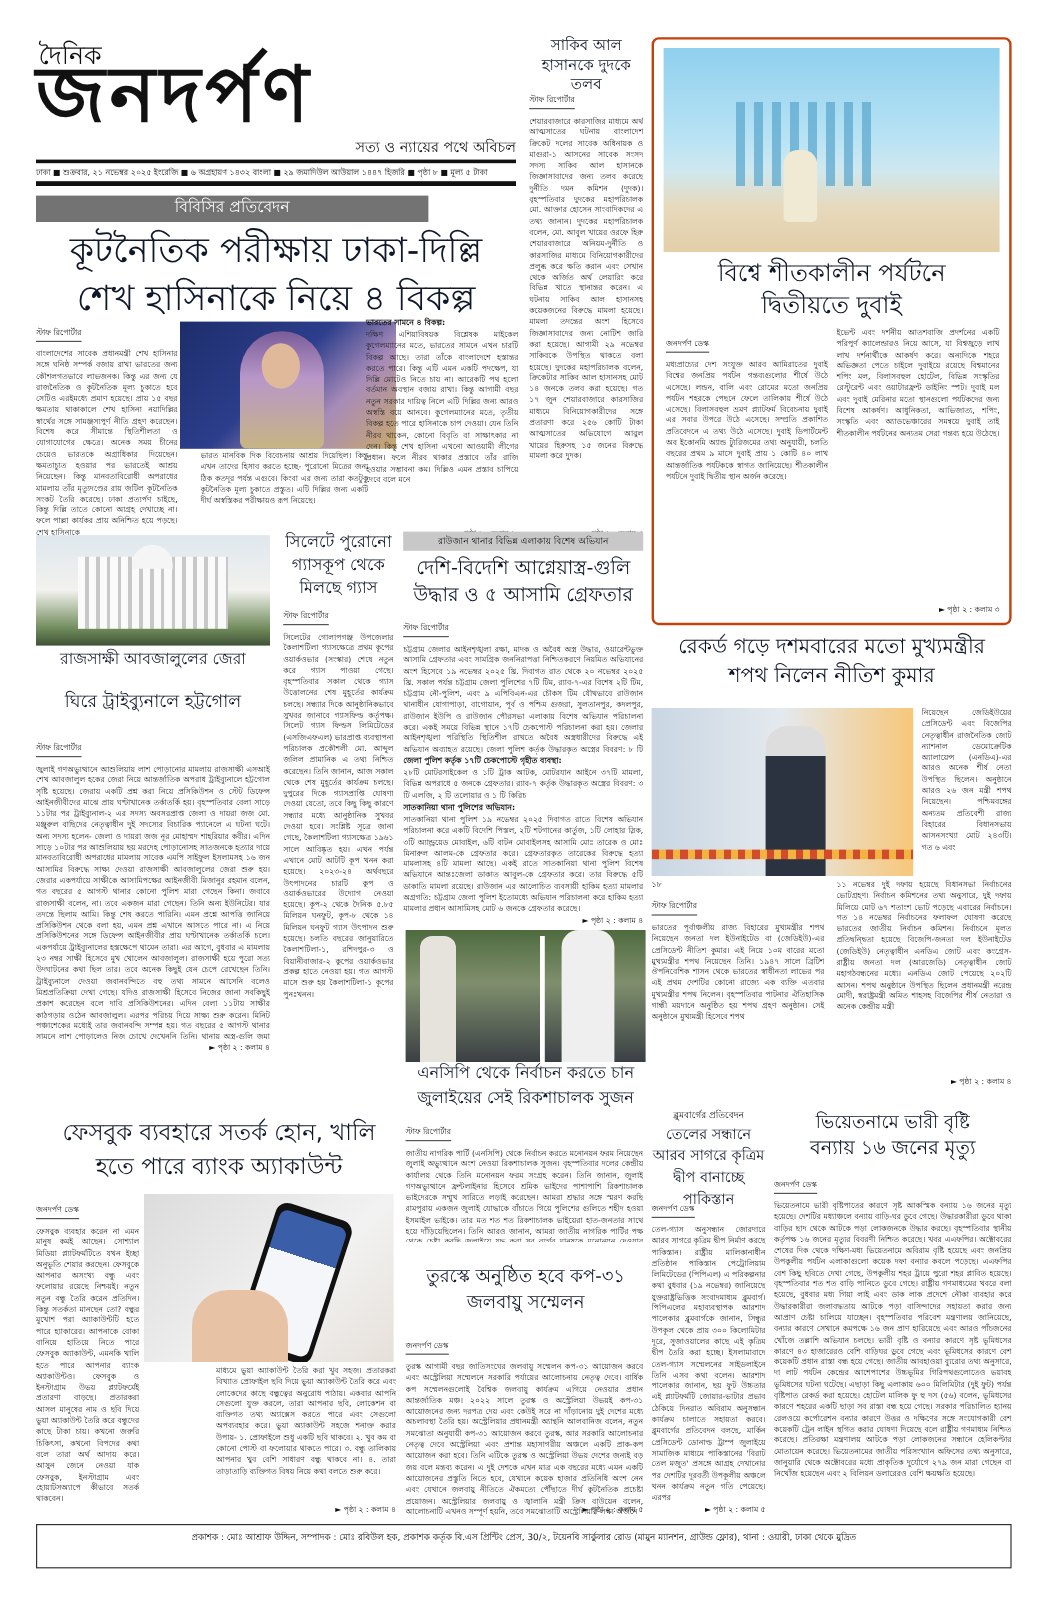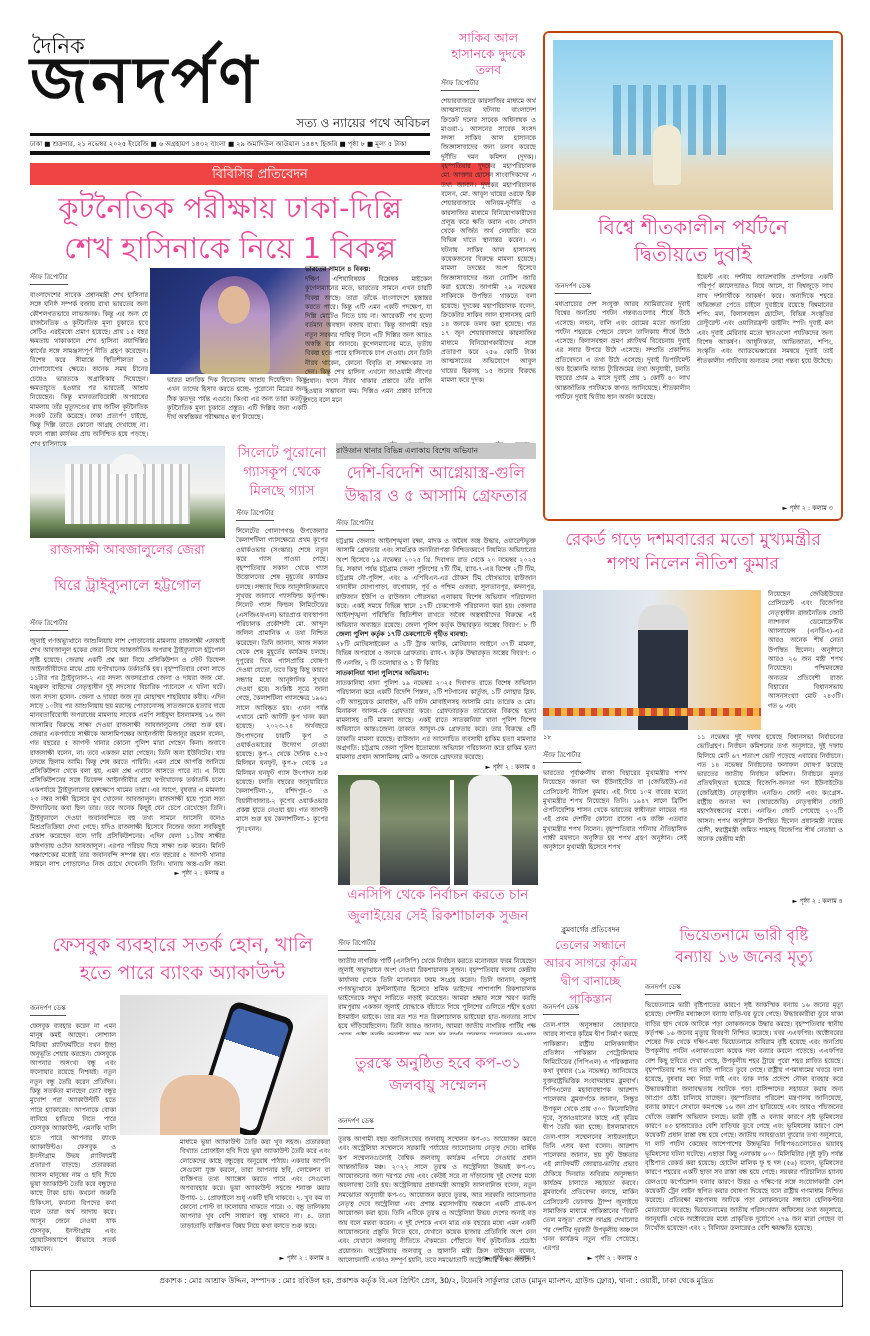--- a/index.html
+++ b/index.html
@@ -1,38 +1,38 @@
 <!DOCTYPE html>
 <html><head>
 <meta charset="utf-8">
 <style>
 *{box-sizing:border-box;margin:0;padding:0}
 body{width:870px;height:1336px;background:#fff;font-family:"DejaVu Serif",serif;color:#111;position:relative;overflow:hidden}
 .abs{position:absolute}
 .body-text{font-size:6.4px;line-height:9.3px;text-align:justify;color:#222;font-family:"DejaVu Sans",sans-serif;overflow:hidden}
 .byline{font-size:6.5px;font-family:"DejaVu Sans",sans-serif;border-bottom:1px solid #555;display:inline-block;margin-bottom:6px;padding-bottom:1px}
-.hl{font-family:"DejaVu Sans",sans-serif;text-align:center;color:#ec4899;font-weight:normal}
+.hl{font-family:"DejaVu Sans",sans-serif;text-align:center;color:#0f172a;font-weight:normal}
 .cont{font-size:6.4px;font-family:"DejaVu Sans",sans-serif;text-align:right}
 .photo{overflow:hidden}
 </style>
 </head>
 <body>
 
 <div class="abs" style="left:30px;top:30px;width:405px;height:105px;">
   <div class="abs" style="left:2px;top:0;font-size:21px;font-family:'DejaVu Sans',sans-serif;">দৈনিক</div>
   <div class="abs" style="left:0;top:12px;width:390px;font-size:64px;font-weight:bold;letter-spacing:4px;font-family:'DejaVu Sans',sans-serif;line-height:76px;white-space:nowrap;">জনদর্পণ</div>
   <div class="abs" style="right:5px;top:84px;font-size:12px;font-family:'DejaVu Sans',sans-serif;">সত্য ও ন্যায়ের পথে অবিচল</div>
 </div>
 <div class="abs" style="left:30px;top:133px;width:400px;height:3px;background:#111;"></div>
 <div class="abs" style="left:30px;top:138px;width:400px;font-size:6.6px;font-family:'DejaVu Sans',sans-serif;white-space:nowrap;overflow:hidden;">ঢাকা ■ শুক্রবার, ২১ নভেম্বর ২০২৫ ইংরেজি ■ ৬ অগ্রহায়ণ ১৪৩২ বাংলা ■ ২৯ জমাদিউল আউয়াল ১৪৪৭ হিজরি ■ পৃষ্ঠা ৮ ■ মূল্য ৫ টাকা</div>
 <div class="abs" style="left:30px;top:151px;width:400px;height:4px;background:#111;"></div>
 
-<div class="abs" style="left:30px;top:163px;width:460px;height:22px;background:#ef4444;color:#fff;font-family:'DejaVu Sans',sans-serif;font-size:13px;line-height:22px;text-align:center;">বিবিসির প্রতিবেদন</div>
+<div class="abs" style="left:30px;top:163px;width:327px;height:22px;background:#737373;color:#fff;font-family:'DejaVu Sans',sans-serif;font-size:13px;line-height:22px;text-align:center;">বিবিসির প্রতিবেদন</div>
 <div class="abs hl" style="left:30px;top:188px;width:400px;font-size:29px;line-height:40px;">কূটনৈতিক পরীক্ষায় ঢাকা-দিল্লি</div>
-<div class="abs hl" style="left:30px;top:228px;width:400px;font-size:29px;line-height:40px;">শেখ হাসিনাকে নিয়ে 1 বিকল্প</div>
+<div class="abs hl" style="left:30px;top:228px;width:400px;font-size:29px;line-height:40px;">শেখ হাসিনাকে নিয়ে ৪ বিকল্প</div>
 <div class="abs" style="left:30px;top:264px;width:118px;height:180px;">
   <span class="byline">স্টাফ রিপোর্টার</span>
   <div class="body-text" style="height:160px;">বাংলাদেশের সাবেক প্রধানমন্ত্রী শেখ হাসিনার সঙ্গে ঘনিষ্ঠ সম্পর্ক বজায় রাখা ভারতের জন্য কৌশলগতভাবে লাভজনক। কিন্তু এর জন্য যে রাজনৈতিক ও কূটনৈতিক মূল্য চুকাতে হবে সেটিও এরইমধ্যে প্রমাণ হয়েছে। প্রায় ১৫ বছর ক্ষমতায় থাকাকালে শেখ হাসিনা নয়াদিল্লির স্বার্থের সঙ্গে সামঞ্জস্যপূর্ণ নীতি গ্রহণ করেছেন। বিশেষ করে সীমান্তে স্থিতিশীলতা ও যোগাযোগের ক্ষেত্রে। অনেক সময় চীনের চেয়েও ভারতকে অগ্রাধিকার দিয়েছেন। ক্ষমতাচ্যুত হওয়ার পর ভারতেই আশ্রয় নিয়েছেন। কিন্তু মানবতাবিরোধী অপরাধের মামলায় তাঁর মৃত্যুদণ্ডের রায় জটিল কূটনৈতিক সংকট তৈরি করেছে। ঢাকা প্রত্যর্পণ চাইছে, কিন্তু দিল্লি তাতে কোনো আগ্রহ দেখাচ্ছে না। ফলে পাল্লা কার্যকর প্রায় অনিশ্চিত হয়ে পড়ছে। শেখ হাসিনাকে</div>
 </div>
 <div class="abs photo" style="left:150px;top:268px;width:180px;height:106px;background:linear-gradient(135deg,#1d2d6b 0%,#2c3e8c 45%,#a78bb8 70%,#c9a96b 100%);">
   <div class="abs" style="left:50px;top:8px;width:70px;height:98px;border-radius:35px 35px 6px 6px;background:linear-gradient(180deg,#7a5c99 0%,#b897c9 40%,#c7b582 100%);"></div>
   <div class="abs" style="left:68px;top:18px;width:32px;height:38px;border-radius:50%;background:#e0b89a;"></div>
 </div>
 <div class="abs body-text" style="left:167px;top:376px;width:140px;height:70px;">ভারত মানবিক দিক বিবেচনায় আশ্রয় দিয়েছিল। কিন্তু এখন তাদের হিসাব করতে হচ্ছে- পুরোনো মিত্রের জন্য ঠিক কতদূর পর্যন্ত এগুবে। কিংবা এর জন্য তারা কতটুকু কূটনৈতিক মূল্য চুকাতে প্রস্তুত। এটি দিল্লির জন্য একটি দীর্ঘ অস্বস্তিকর পরীক্ষায়ও রূপ নিয়েছে।</div>
 <div class="abs" style="left:305px;top:264px;width:127px;height:182px;">
@@ -74,21 +74,21 @@
   <div class="body-text" style="height:230px;">জুলাই গণঅভ্যুত্থানে আশুলিয়ায় লাশ পোড়ানোর মামলায় রাজসাক্ষী এসআই শেখ আবজালুল হকের জেরা নিয়ে আন্তর্জাতিক অপরাধ ট্রাইব্যুনালে হট্টগোল সৃষ্টি হয়েছে। জেরায় একটি প্রশ্ন করা নিয়ে প্রসিকিউশন ও স্টেট ডিফেন্স আইনজীবীদের মাঝে প্রায় ঘণ্টাখানেক তর্কাতর্কি হয়। বৃহস্পতিবার বেলা সাড়ে ১১টার পর ট্রাইব্যুনাল-২ এর সদস্য অবসরপ্রাপ্ত জেলা ও দায়রা জজ মো. মঞ্জুরুল বাছিদের নেতৃত্বাধীন দুই সদস্যের বিচারিক প্যানেলে এ ঘটনা ঘটে। অন্য সদস্য হলেন- জেলা ও দায়রা জজ নূর মোহাম্মদ শাহরিয়ার কবীর। এদিন সাড়ে ১০টার পর আশুলিয়ায় ছয় মরদেহ পোড়ানোসহ সাতজনকে হত্যার দায়ে মানবতাবিরোধী অপরাধের মামলায় সাবেক এমপি সাইফুল ইসলামসহ ১৬ জন আসামির বিরুদ্ধে সাক্ষ্য দেওয়া রাজসাক্ষী আবজালুলের জেরা শুরু হয়। জেরার একপর্যায়ে সাক্ষীকে আসামিপক্ষের আইনজীবী মিজানুর রহমান বলেন, গত বছরের ৫ আগস্ট থানার কোনো পুলিশ মারা গেছেন কিনা। জবাবে রাজসাক্ষী বলেন, না। তবে একজন মারা গেছেন। তিনি অন্য ইউনিটের। যার তদন্তে ছিলাম আমি। কিন্তু শেষ করতে পারিনি। এমন প্রশ্নে আপত্তি জানিয়ে প্রসিকিউশন থেকে বলা হয়, এমন প্রশ্ন এখানে আসতে পারে না। এ নিয়ে প্রসিকিউশনের সঙ্গে ডিফেন্স আইনজীবীর প্রায় ঘণ্টাখানেক তর্কাতর্কি চলে। একপর্যায়ে ট্রাইব্যুনালের হস্তক্ষেপে থামেন তারা। এর আগে, বুধবার এ মামলায় ২৩ নম্বর সাক্ষী হিসেবে মুখ খোলেন আবজালুল। রাজসাক্ষী হয়ে পুরো সত্য উদঘাটনের কথা ছিল তার। তবে অনেক কিছুই যেন চেপে রেখেছেন তিনি। ট্রাইব্যুনালে দেওয়া জবানবন্দিতে বহু তথ্য সামনে আসেনি বলেও মিশ্রপ্রতিক্রিয়া দেখা গেছে। যদিও রাজসাক্ষী হিসেবে নিজের জানা সবকিছুই প্রকাশ করেছেন বলে দাবি প্রসিকিউশনের। এদিন বেলা ১১টায় সাক্ষীর কাঠগড়ায় ওঠেন আবজালুল। এরপর পরিচয় দিয়ে সাক্ষ্য শুরু করেন। মিনিট পঞ্চাশেকের মধ্যেই তার জবানবন্দি সম্পন্ন হয়। গত বছরের ৫ আগস্ট থানার সামনে লাশ পোড়ালেও নিজ চোখে দেখেননি তিনি। থানায় অস্ত্র-গুলি জমা দিতে গেলে ১৫ আগস্ট অফিসের মুখে শোনেন তিনি। অর্থাৎ ৫ আগস্ট লাশ পুড়িয়েছিলেন এসি সাজেদ ও এএসআই বিশ্বজিৎ। সবশেষ তিনি ট্রাইব্যুনালের কাছে ক্ষমা চেয়েছেন। চলতি বছরের ২১ আগস্ট এ মামলায় ১৬ আসামির বিরুদ্ধে আনুষ্ঠানিক অভিযোগ গঠন করে বিচার শুরুর আদেশ দেন ট্রাইব্যুনাল-২। এই সময় উপস্থিত আট আসামির সাতজনই নিজেদের নির্দোষ দাবি করেন। তবে দোষ স্বীকার করেন</div>
 </div>
 <div class="abs cont" style="left:140px;top:868px;width:85px;">► পৃষ্ঠা ২ : কলাম ৪</div>
 
 <div class="abs hl" style="left:236px;top:443px;width:92px;font-size:13.5px;line-height:19px;">সিলেটে পুরোনো গ্যাসকূপ থেকে মিলছে গ্যাস</div>
 <div class="abs" style="left:236px;top:500px;width:92px;height:380px;">
   <span class="byline">স্টাফ রিপোর্টার</span>
   <div class="body-text" style="height:360px;">সিলেটের গোলাপগঞ্জ উপজেলার কৈলাশটিলা গ্যাসক্ষেত্রে প্রথম কূপের ওয়ার্কওভার (সংস্কার) শেষে নতুন করে গ্যাস পাওয়া গেছে। বৃহস্পতিবার সকাল থেকে গ্যাস উত্তোলনের শেষ মুহূর্তের কার্যক্রম চলছে। সন্ধ্যার দিকে আনুষ্ঠানিকভাবে সুখবর জানাবে গ্যাসফিল্ড কর্তৃপক্ষ। সিলেট গ্যাস ফিল্ডস লিমিটেডের (এসজিএফএল) ভারপ্রাপ্ত ব্যবস্থাপনা পরিচালক প্রকৌশলী মো. আব্দুল জলিল প্রামানিক এ তথ্য নিশ্চিত করেছেন। তিনি জানান, আজ সকাল থেকে শেষ মুহূর্তের কার্যক্রম চলছে। দুপুরের দিকে গ্যাসপ্রাপ্তি ঘোষণা দেওয়া যেতো, তবে কিছু কিছু কারণে সন্ধ্যার মধ্যে আনুষ্ঠানিক সুখবর দেওয়া হবে। সংশ্লিষ্ট সূত্রে জানা গেছে, কৈলাশটিলা গ্যাসক্ষেত্র ১৯৬১ সালে আবিষ্কৃত হয়। এখন পর্যন্ত এখানে মোট আটটি কূপ খনন করা হয়েছে। ২০২৩-২৪ অর্থবছরে উৎপাদনের চারটি কূপ ও ওয়ার্কওভারের উদ্যোগ নেওয়া হয়েছে। কূপ-২ থেকে দৈনিক ৫.৮৫ মিলিয়ন ঘনফুট, কূপ-৮ থেকে ১৪ মিলিয়ন ঘনফুট গ্যাস উৎপাদন শুরু হয়েছে। চলতি বছরের জানুয়ারিতে কৈলাশটিলা-১, রশিদপুর-৩ ও বিয়ানীবাজার-২ কূপের ওয়ার্কওভার প্রকল্প হাতে নেওয়া হয়। গত আগস্ট মাসে শুরু হয় কৈলাশটিলা-১ কূপের পুনঃখনন।</div>
 </div>
 
-<div class="abs" style="left:336px;top:443px;width:200px;height:16px;background:#c8c8c8;font-size:7.5px;line-height:16px;font-family:'DejaVu Sans',sans-serif;">রাউজান থানার বিভিন্ন এলাকায় বিশেষ অভিযান</div>
+<div class="abs" style="left:336px;top:443px;width:200px;height:16px;background:#c8c8c8;font-size:7.5px;line-height:16px;text-align:center;font-family:'DejaVu Sans',sans-serif;">রাউজান থানার বিভিন্ন এলাকায় বিশেষ অভিযান</div>
 <div class="abs hl" style="left:333px;top:461px;width:206px;font-size:16px;line-height:24px;">দেশি-বিদেশি আগ্নেয়াস্ত্র-গুলি</div>
 <div class="abs hl" style="left:333px;top:484px;width:206px;font-size:16px;line-height:24px;">উদ্ধার ও ৫ আসামি গ্রেফতার</div>
 <div class="abs" style="left:336px;top:510px;width:200px;height:260px;">
   <span class="byline">স্টাফ রিপোর্টার</span>
   <div class="body-text" style="height:92px;">চট্টগ্রাম জেলার আইনশৃঙ্খলা রক্ষা, মাদক ও অবৈধ অস্ত্র উদ্ধার, ওয়ারেন্টভুক্ত আসামি গ্রেফতার এবং সামগ্রিক জননিরাপত্তা নিশ্চিতকরণে নিয়মিত অভিযানের অংশ হিসেবে ১৯ নভেম্বর ২০২৫ খ্রি. দিবাগত রাত থেকে ২০ নভেম্বর ২০২৫ খ্রি. সকাল পর্যন্ত চট্টগ্রাম জেলা পুলিশের ৭টি টিম, র‍্যাব-৭-এর বিশেষ ২টি টিম, চট্টগ্রাম নৌ-পুলিশ, এবং ৯ এপিবিএন-এর চৌকস টিম যৌথভাবে রাউজান থানাধীন যোগাপাড়া, বাগোয়ান, পূর্ব ও পশ্চিম গুজরা, সুলতানপুর, কদলপুর, রাউজান ইউপি ও রাউজান পৌরসভা এলাকায় বিশেষ অভিযান পরিচালনা করে। একই সময়ে বিভিন্ন স্থানে ১৭টি চেকপোস্ট পরিচালনা করা হয়। জেলার আইনশৃঙ্খলা পরিস্থিতি স্থিতিশীল রাখতে অবৈধ অস্ত্রধারীদের বিরুদ্ধে এই অভিযান অব্যাহত রয়েছে। জেলা পুলিশ কর্তৃক উদ্ধারকৃত অস্ত্রের বিবরণ: ৮ টি এলজি, ৬ রাউন্ড কার্তুজ, ১৪ টি ছোরা, ৩ টি রামদা, ২ টি চাপাতি, ২ টি তলোয়ার, ১ টি কিরিচ ও ১ টি ইলেক্ট্রিক কাটার।</div>
   <div style="font-size:6.5px;font-weight:bold;font-family:'DejaVu Sans',sans-serif;">জেলা পুলিশ কর্তৃক ১৭টি চেকপোস্টে গৃহীত ব্যবস্থা:</div>
   <div class="body-text" style="height:28px;">২৮টি মোটরসাইকেল ও ১টি ট্রাক আটক, মোটরযান আইনে ৩৭টি মামলা, বিভিন্ন অপরাধে ৫ জনকে গ্রেফতার। র‍্যাব-৭ কর্তৃক উদ্ধারকৃত অস্ত্রের বিবরণ: ৩ টি এলজি, ২ টি তলোয়ার ও ১ টি কিরিচ</div>
   <div style="font-size:6.5px;font-weight:bold;font-family:'DejaVu Sans',sans-serif;">সাতকানিয়া থানা পুলিশের অভিযান:</div>
   <div class="body-text" style="height:92px;">সাতকানিয়া থানা পুলিশ ১৯ নভেম্বর ২০২৫ দিবাগত রাতে বিশেষ অভিযান পরিচালনা করে একটি বিদেশি পিস্তল, ২টি শটগানের কার্তুজ, ১টি লোহার স্লিক, ৩টি অ্যান্ড্রয়েড মোবাইল, ৬টি বাটন মোবাইলসহ আসামি মোঃ তারেক ও মোঃ মিনারুল আলম-কে গ্রেফতার করে। গ্রেফতারকৃত তারেকের বিরুদ্ধে হত্যা মামলাসহ ৪টি মামলা আছে। একই রাতে সাতকানিয়া থানা পুলিশ বিশেষ অভিযানে আন্তঃজেলা ডাকাত আবুল-কে গ্রেফতার করে। তার বিরুদ্ধে ৫টি ডাকাতি মামলা রয়েছে। রাউজান এর আলোচিত ব্যবসায়ী হাকিম হত্যা মামলার অগ্রগতি: চট্টগ্রাম জেলা পুলিশ ইতোমধ্যে অভিযান পরিচালনা করে হাকিম হত্যা মামলার প্রধান আসামিসহ মোট ৬ জনকে গ্রেফতার করেছে।</div>
 </div>

